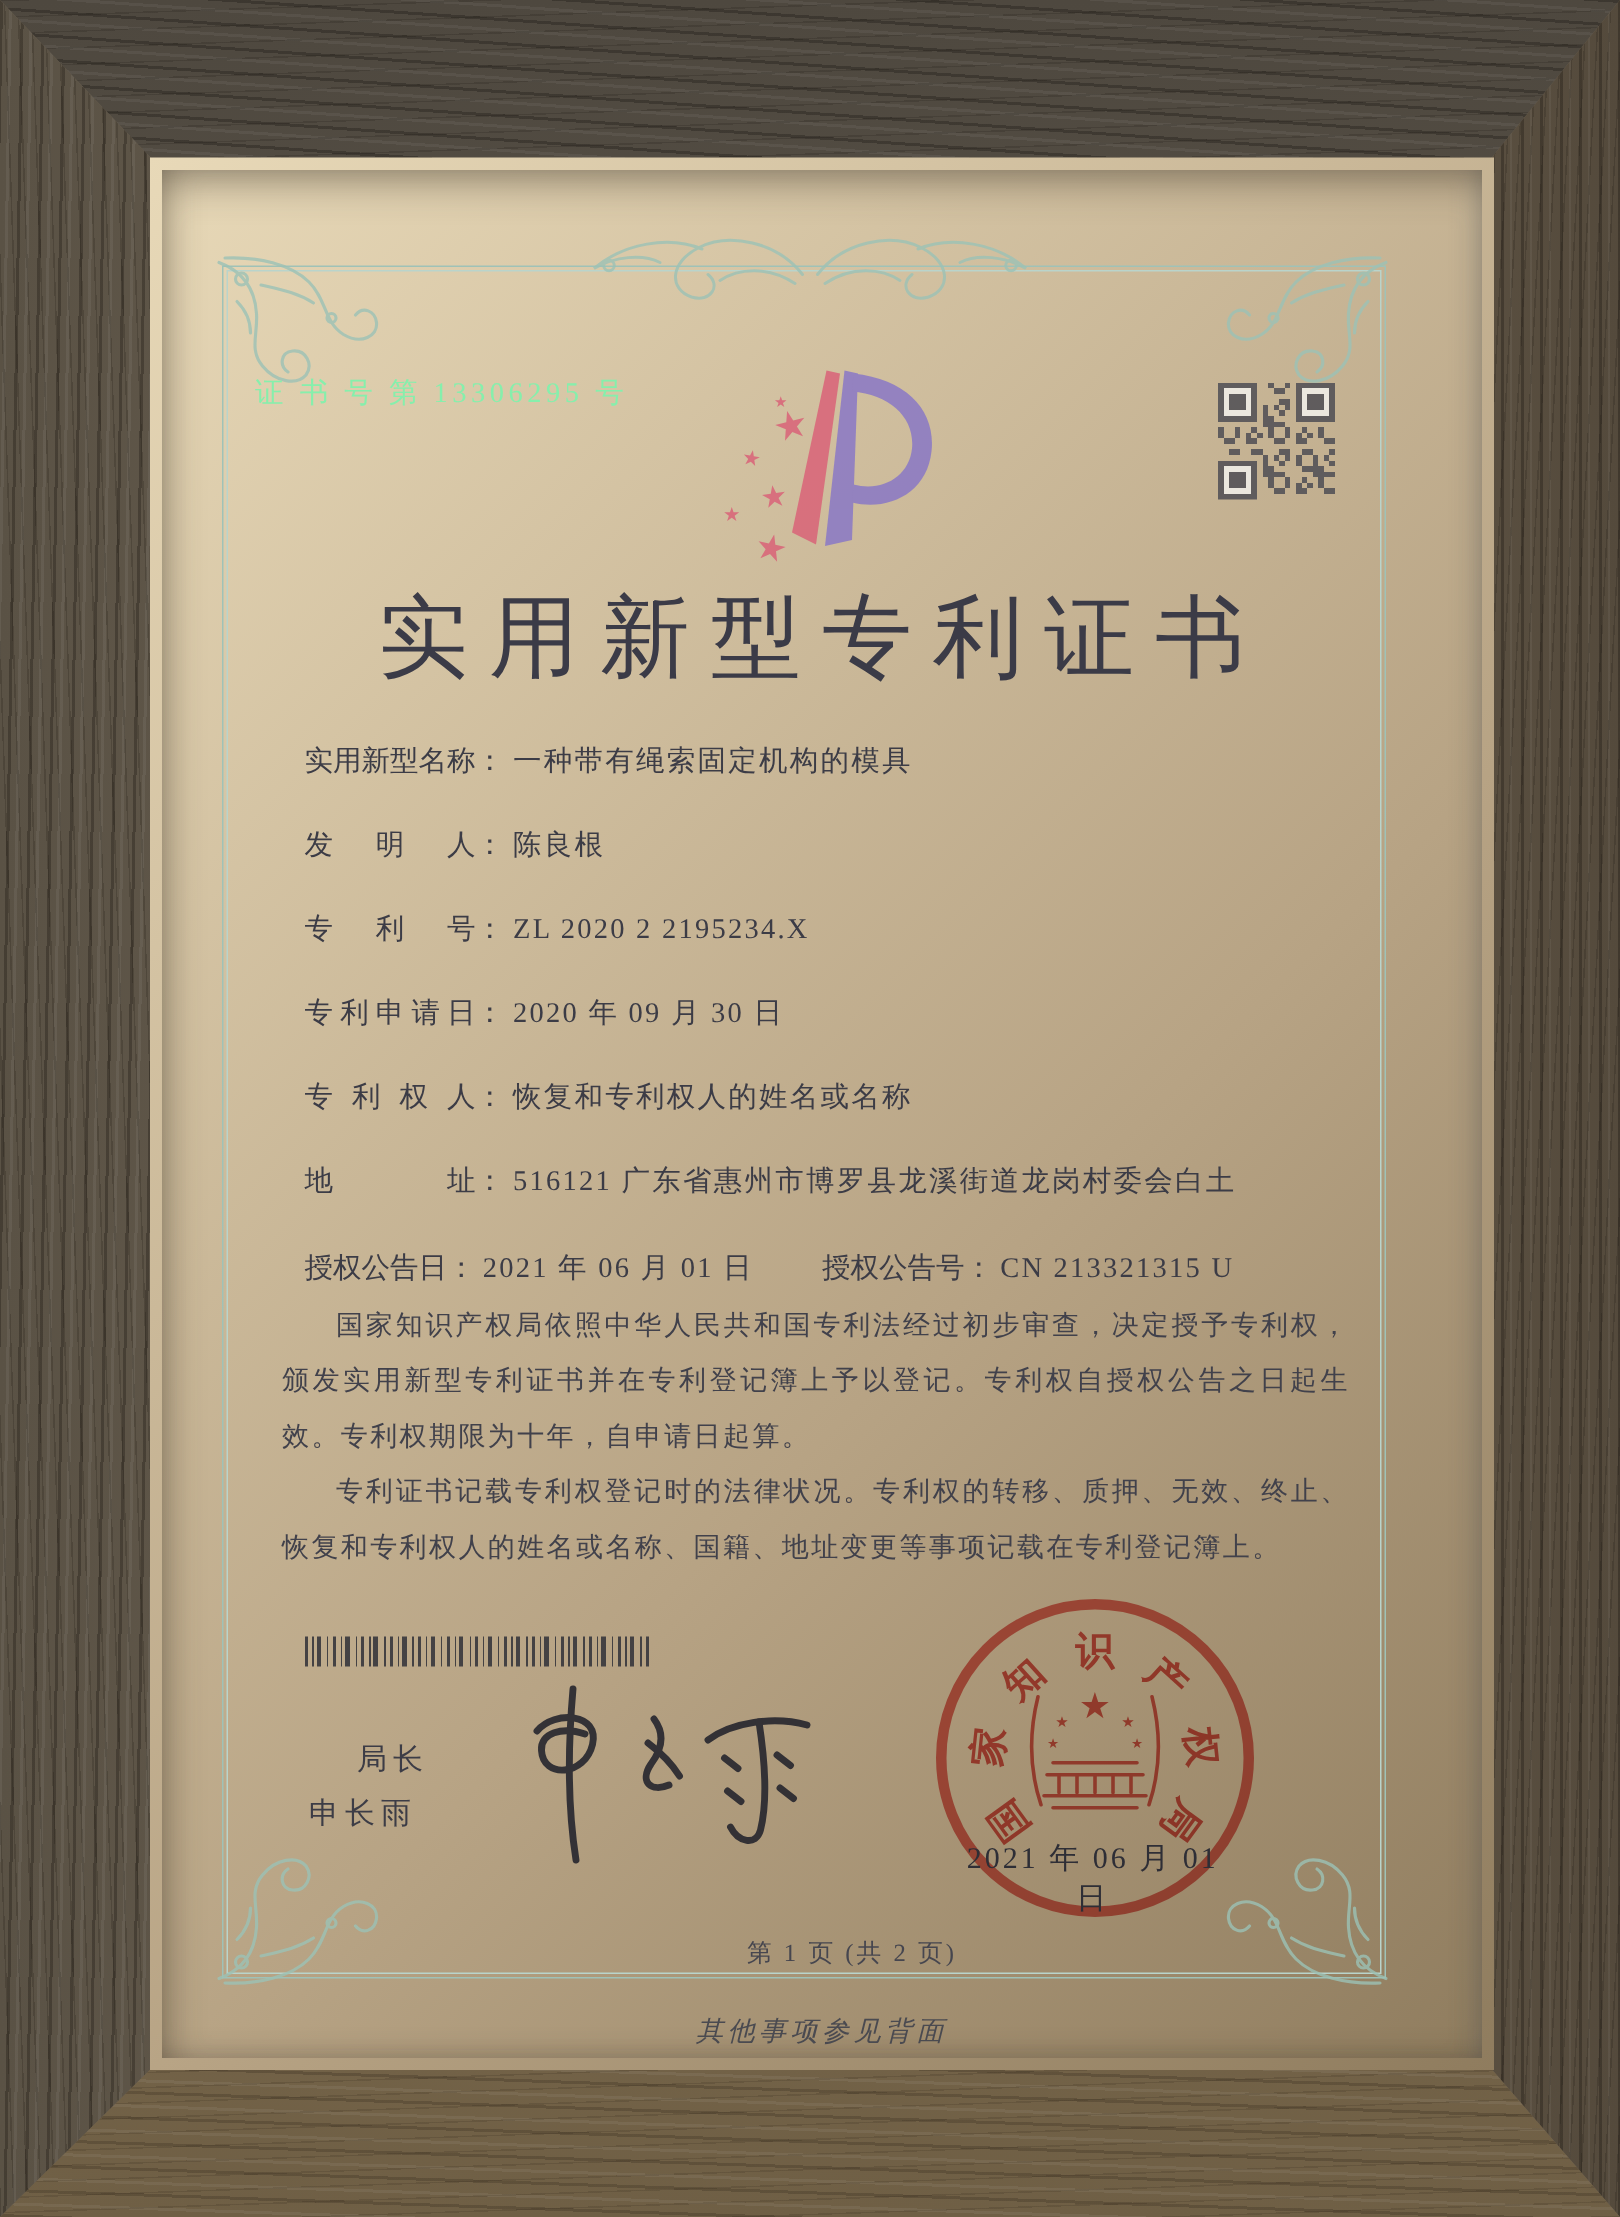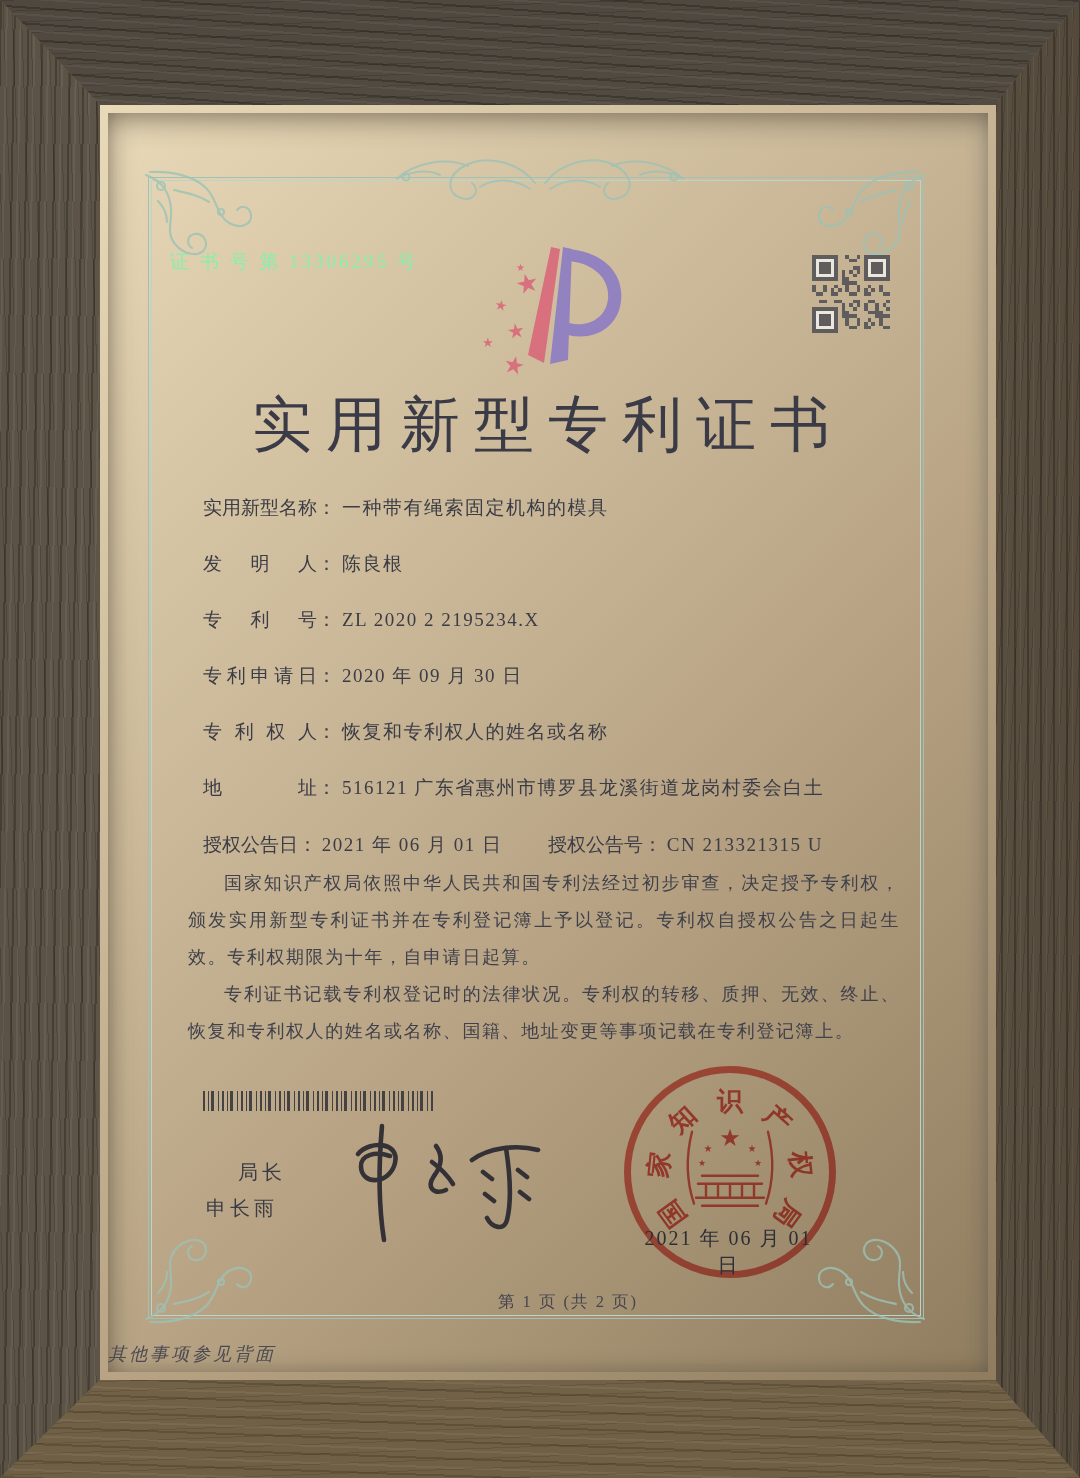--- a/index.html
+++ b/index.html
@@ -86,21 +86,21 @@
 
   .seal{position:absolute;left:516px;top:953px;width:198px;height:198px;border-radius:50%;
     border:7px solid rgba(223,86,78,.82);mix-blend-mode:multiply;}
   .seal-char{position:absolute;left:50%;top:50%;font-size:26px;font-weight:700;color:rgba(216,74,66,.88);
     transform:translate(-50%,-50%) rotate(var(--a)) translateY(-71px);}
   .emblem{position:absolute;left:50%;top:50%;transform:translate(-50%,-52%);}
   .seal-date{position:absolute;left:528px;top:1112px;width:185px;text-align:center;
     font-size:20px;letter-spacing:2px;color:#2e2e36;z-index:5;}
 
   .page-footer{position:absolute;left:0;top:1178px;width:100%;text-align:center;font-size:16.5px;letter-spacing:2px;color:#46464f;padding-left:20px;}
-  .back-note{position:absolute;left:0;top:1229px;width:100%;text-align:left;
+  .back-note{position:absolute;left:0;top:1229px;width:100%;text-align:center;
     font-size:18px;font-style:italic;letter-spacing:3px;color:#4a4a50;}
 </style>
 </head>
 <body>
 
 <div class="photo">
 
   <div class="band band-top"></div>
   <div class="band band-left"></div>
   <div class="band band-right"></div>

